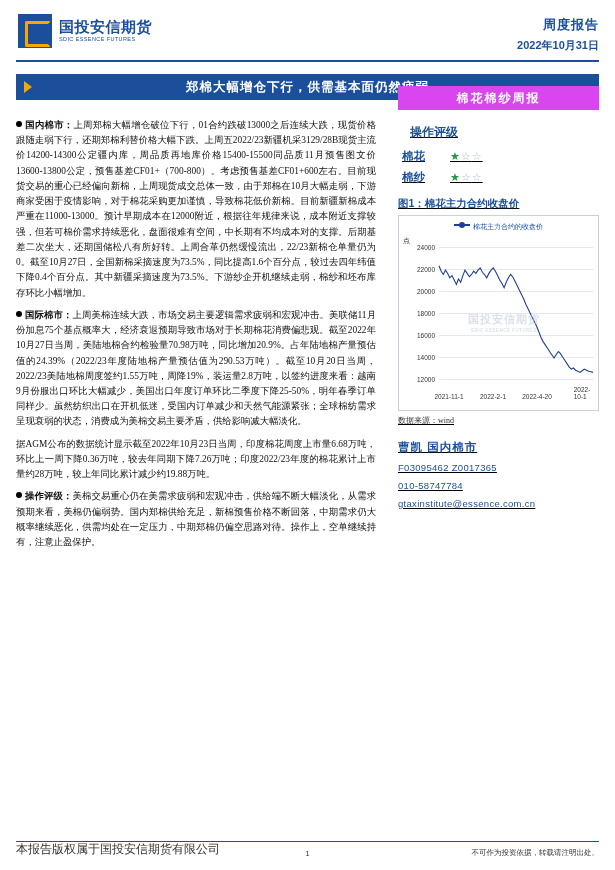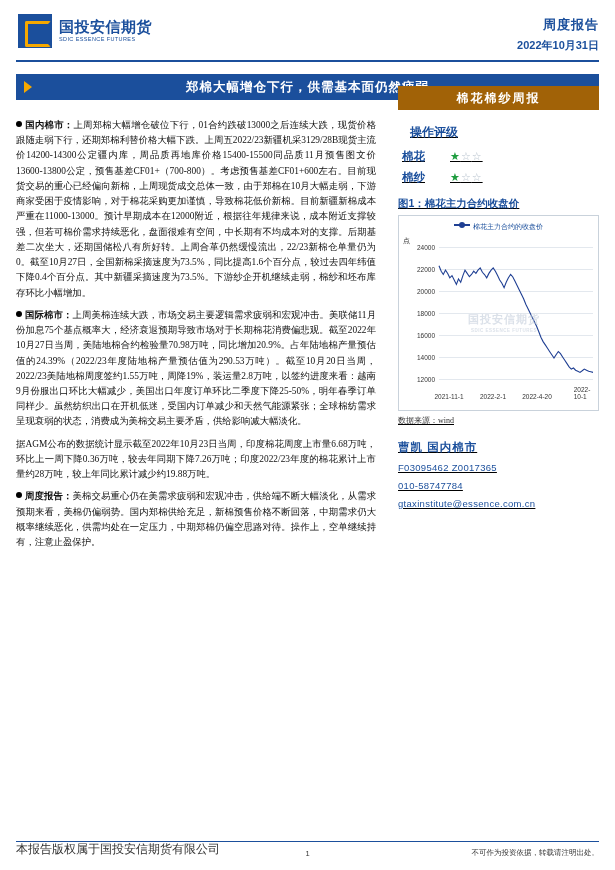--- a/index.html
+++ b/index.html
@@ -108,21 +108,21 @@
     border-left: 8px solid #f5a800;
     border-top: 6px solid transparent;
     border-bottom: 6px solid transparent;
   }
 
   
   .side-tag {
     position: absolute;
     left: 398px; top: 86px;
     width: 201px; height: 24px;
-    background: #a16207;
+    background: #d946ef;
     color: #ffffff;
     display: flex;
     align-items: center;
     justify-content: center;
     font-family: "Liberation Sans", sans-serif;
     font-size: 12px;
     font-weight: bold;
     letter-spacing: 2px;
     text-align: center;
   }
@@ -352,21 +352,21 @@
 
   <div class="para">
     <span class="bullet"></span><b>国际棉市：</b><span>上周美棉连续大跌，市场交易主要逻辑需求疲弱和宏观冲击。美联储11月份加息75个基点概率大，经济衰退预期导致市场对于长期棉花消费偏悲观。截至2022年10月27日当周，美陆地棉合约检验量70.98万吨，同比增加20.9%。占年陆地棉产量预估值的24.39%（2022/23年度陆地棉产量预估值为290.53万吨）。截至10月20日当周，2022/23美陆地棉周度签约1.55万吨，周降19%，装运量2.8万吨，以签约进度来看：越南9月份服出口环比大幅减少，美国出口年度订单环比二季度下降25-50%，明年春季订单同样少。虽然纺织出口在开机低迷，受国内订单减少和天然气能源紧张；全球棉纺需求呈现衰弱的状态，消费成为美棉交易主要矛盾，供给影响减大幅淡化。</span>
   </div>
 
   <div class="para">
     <span>据AGM公布的数据统计显示截至2022年10月23日当周，印度棉花周度上市量6.68万吨，环比上一周下降0.36万吨，较去年同期下降7.26万吨；印度2022/23年度的棉花累计上市量约28万吨，较上年同比累计减少约19.88万吨。</span>
   </div>
 
   <div class="para">
-    <span class="bullet"></span><b>周度报告：</b><span>美棉交易重心仍在美需求疲弱和宏观冲击，供给端不断大幅淡化，从需求预期来看，美棉仍偏弱势。国内郑棉供给充足，新棉预售价格不断回落，中期需求仍大概率继续恶化，供需均处在一定压力，中期郑棉仍偏空思路对待。操作上，空单继续持有，注意止盈保护。</span>
+    <span class="bullet"></span><b>操作评级：</b><span>美棉交易重心仍在美需求疲弱和宏观冲击，供给端不断大幅淡化，从需求预期来看，美棉仍偏弱势。国内郑棉供给充足，新棉预售价格不断回落，中期需求仍大概率继续恶化，供需均处在一定压力，中期郑棉仍偏空思路对待。操作上，空单继续持有，注意止盈保护。</span>
   </div>
 
 </div>
 
 <div class="right-col">
 
   <div class="rating-title">操作评级</div>
 
   <div class="rating-row">
     <div class="rating-label">棉花</div>

